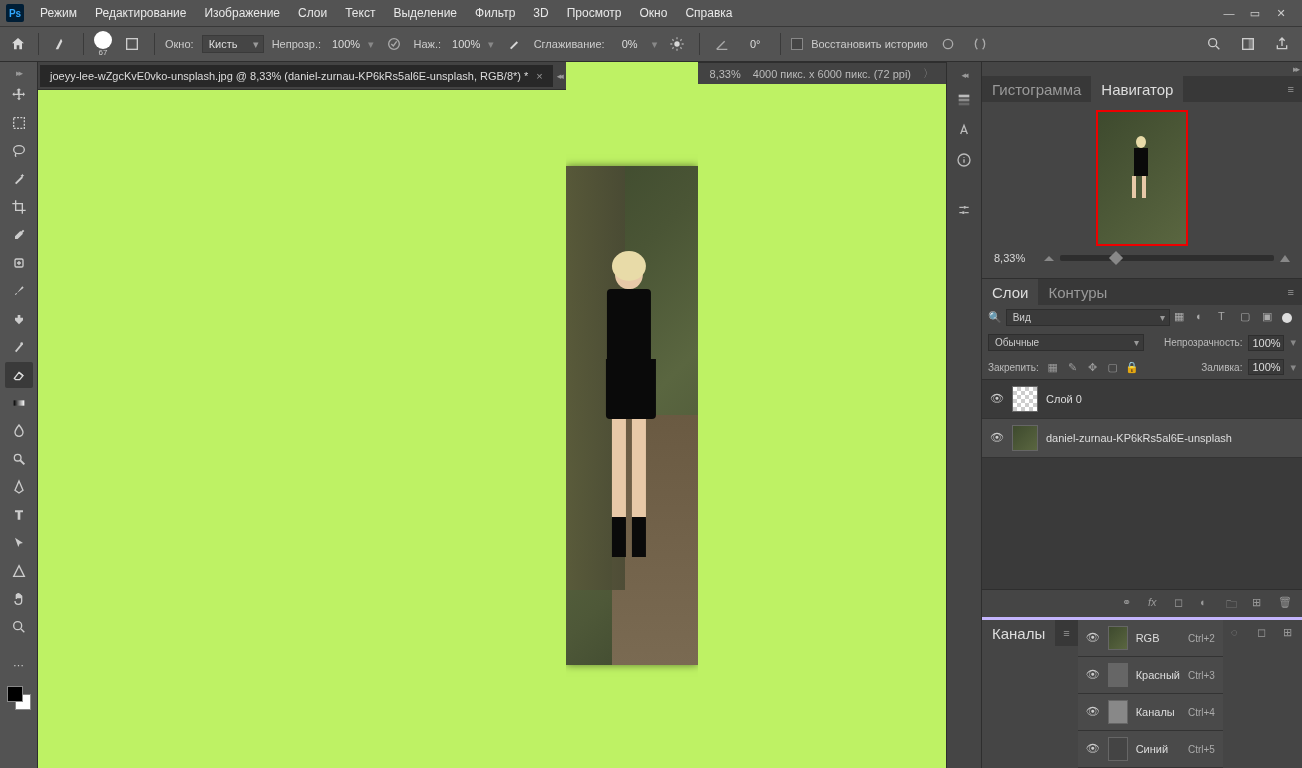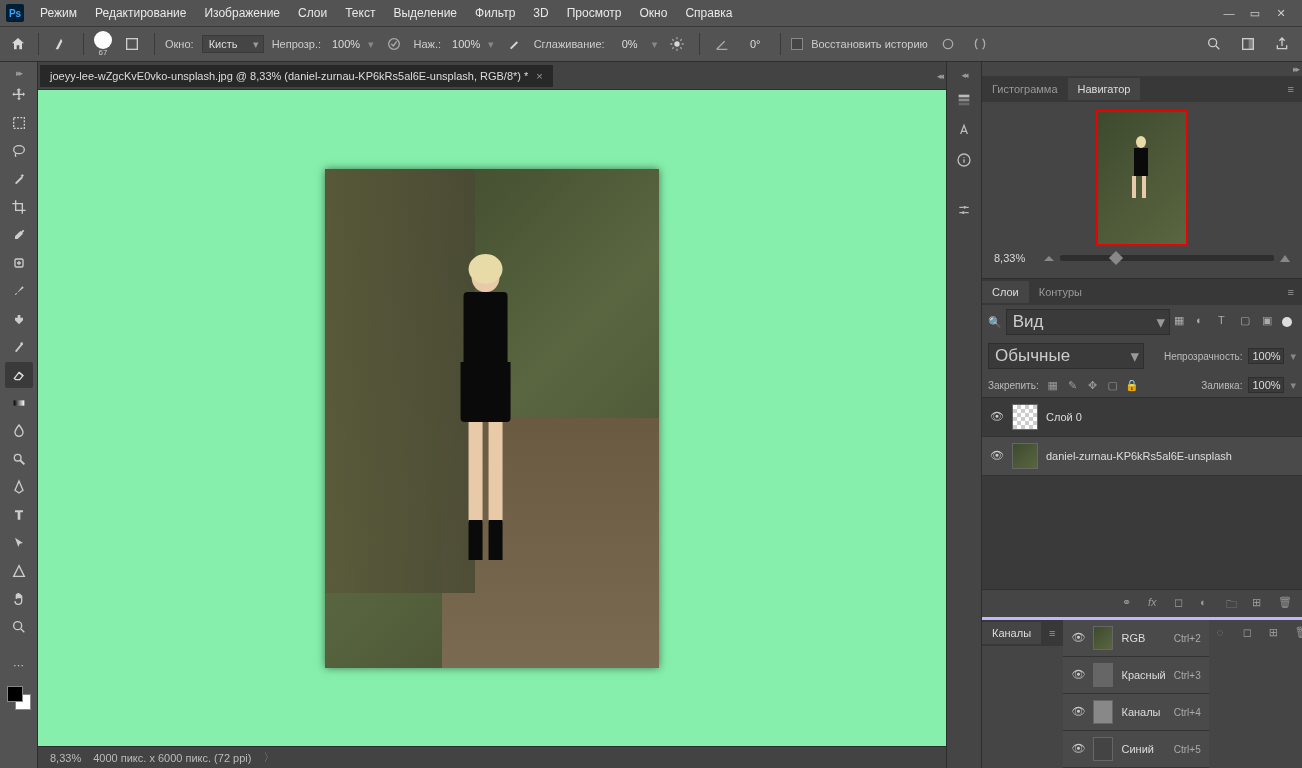--- a/index.html
+++ b/index.html
@@ -22,53 +22,53 @@
 .brush-circle{width:18px;height:18px;border-radius:50%;background:#fff;position:relative}
 .brush-wrap{display:flex;flex-direction:column;align-items:center;line-height:1}
 .brush-size{font-size:8px;color:#ccc}
 .main{display:flex;height:calc(100% - 62px)}
 .toolbar{width:38px;background:#535353;border-right:1px solid #2e2e2e;display:flex;flex-direction:column;align-items:center;padding-top:4px;gap:2px}
 .tool{width:28px;height:26px;display:flex;align-items:center;justify-content:center;cursor:pointer;color:#ccc;border-radius:2px}
 .tool.active{background:#3a3a3a}
 .color-swatch{width:24px;height:24px;position:relative;margin-top:6px}
 .swatch-fg{width:16px;height:16px;background:#000;border:1px solid #888;position:absolute;top:0;left:0}
 .swatch-bg{width:16px;height:16px;background:#fff;border:1px solid #888;position:absolute;bottom:0;right:0}
-.canvas-area{flex:1;background:#86efac;display:flex;flex-direction:column;position:relative}
+.canvas-area{flex:1;background:#bef264;display:flex;flex-direction:row;position:relative}
 .doc-tab-bar{height:28px;background:#434343;display:flex;align-items:center;border-bottom:1px solid #2e2e2e}
 .doc-tab{padding:5px 10px;background:#282828;color:#ddd;font-size:11px;display:flex;align-items:center;gap:8px;margin-left:2px}
 .tab-close{color:#999;cursor:pointer}
 .canvas-viewport{flex:1;display:flex;align-items:center;justify-content:center;position:relative;overflow:hidden}
 .canvas-doc{width:334px;height:499px;background:linear-gradient(135deg,#3e4a2e 0%,#4a5535 25%,#5a6640 50%,#4e5838 75%,#3a442c 100%);position:relative;box-shadow:0 0 8px rgba(0,0,0,.5)}
 .bldg{position:absolute;left:0;top:0;width:45%;height:85%;background:linear-gradient(90deg,#5a5a3a,#4a4a34);opacity:.9}
 .person{position:absolute;left:48%;top:18%;transform:translateX(-50%);width:35%;height:72%}
 .head{width:28px;height:34px;background:#e8c9a8;border-radius:50% 50% 45% 45%;margin:0 auto;position:relative}
 .hair{width:34px;height:30px;background:#e8dba8;border-radius:50%;position:absolute;top:-4px;left:-3px}
 .torso{width:44px;height:70px;background:#0a0a0a;margin:0 auto;border-radius:4px 4px 0 0;position:relative}
 .skirt{width:50px;height:60px;background:#0a0a0a;margin:0 auto;border-radius:0 0 4px 4px}
 .leg{width:14px;height:100px;background:#e8c9a8;display:inline-block;margin:0 3px}
 .boot{width:14px;height:40px;background:#0a0a0a;display:inline-block;margin:0 3px}
 .legs{text-align:center}
 .path{position:absolute;bottom:0;left:35%;right:0;height:50%;background:linear-gradient(180deg,#6a5a42,#7a6a52)}
 .status-bar{height:22px;background:#434343;border-top:1px solid #2e2e2e;display:flex;align-items:center;padding:0 12px;gap:12px;font-size:11px;color:#bbb}
 .collapsed-dock{width:36px;background:#454545;border-left:1px solid #2e2e2e;border-right:1px solid #2e2e2e;display:flex;flex-direction:column;align-items:center;padding-top:6px;gap:6px}
 .dock-btn{width:24px;height:24px;display:flex;align-items:center;justify-content:center;color:#bbb;cursor:pointer;border-radius:2px}
 .right-panels{width:320px;background:#454545;display:flex;flex-direction:column}
 .panel-tabs{height:26px;display:flex;align-items:center;background:#383838}
-.ptab{padding:5px 10px;font-size:11px;color:#999;cursor:pointer}
+.ptab{padding:5px 10px;font-size:15px;color:#999;cursor:pointer}
 .ptab.active{background:#454545;color:#ddd}
 .pmenu{margin-left:auto;padding:4px 8px;color:#999;cursor:pointer}
 .navigator{padding:8px;display:flex;flex-direction:column;align-items:center}
 .nav-preview{width:92px;height:136px;border:2px solid #e00;background:linear-gradient(135deg,#3e4a2e,#5a6640);position:relative}
 .nav-zoom{display:flex;align-items:center;width:100%;padding:6px 4px;gap:6px}
 .nav-zoom-val{width:44px;font-size:11px}
 .nav-slider{flex:1;height:6px;background:#2e2e2e;position:relative;border-radius:2px}
 .nav-thumb{width:10px;height:10px;background:#888;position:absolute;left:24%;top:-2px;transform:rotate(45deg)}
 .layers-panel{flex:1;display:flex;flex-direction:column;border-top:1px solid #2e2e2e;min-height:0}
 .layers-controls{padding:4px 6px;display:flex;gap:4px;align-items:center}
-.lc-select{background:#3a3a3a;border:1px solid #2e2e2e;color:#ccc;font-size:17px;padding:2px 0 2px 6px;position:relative;flex:1;cursor:pointer}
+.lc-select{background:#3a3a3a;border:1px solid #2e2e2e;color:#ccc;font-size:10px;padding:2px 0 2px 6px;position:relative;flex:1;cursor:pointer}
 .lc-select::after{content:"▾";position:absolute;right:4px;color:#999}
 .lc-icons{display:flex;gap:6px}
 .lc-icon{width:16px;height:16px;color:#aaa;cursor:pointer}
 .blend-row{padding:4px 6px;display:flex;align-items:center;gap:6px}
 .lock-row{padding:4px 6px;display:flex;align-items:center;gap:6px;border-bottom:1px solid #2e2e2e}
 .lock-label{font-size:10px;color:#bbb}
 .lock-icons{display:flex;gap:4px}
 .lock-icon{width:16px;height:16px;color:#999;cursor:pointer;display:flex;align-items:center;justify-content:center}
 .layer-list{flex:1;overflow-y:auto;background:#3a3a3a}
 .layer-row{display:flex;align-items:center;padding:6px 8px;gap:8px;border-bottom:1px solid #333;cursor:pointer}

